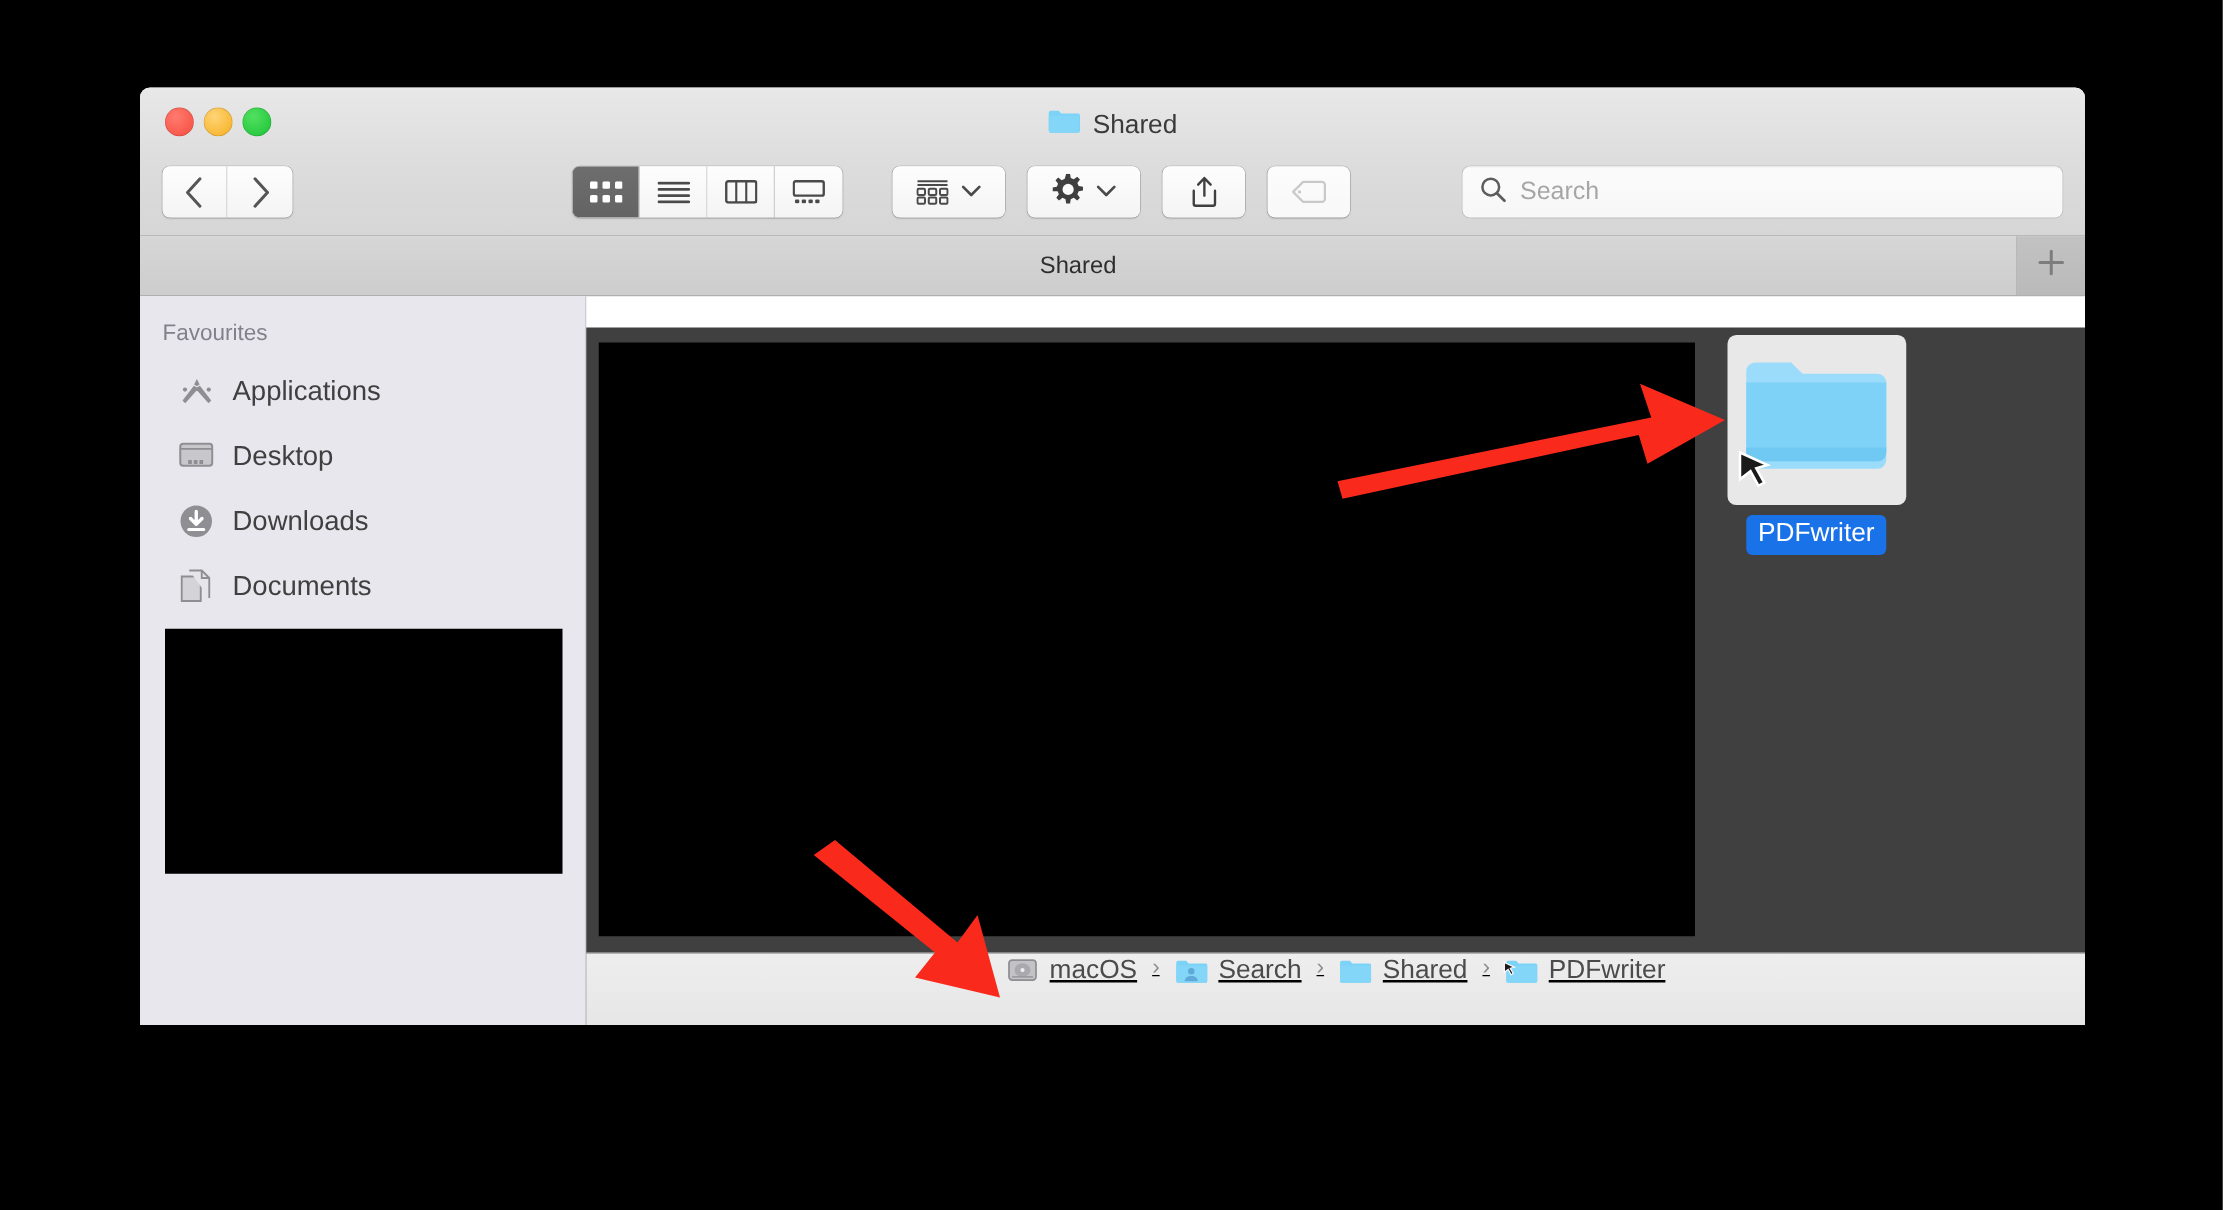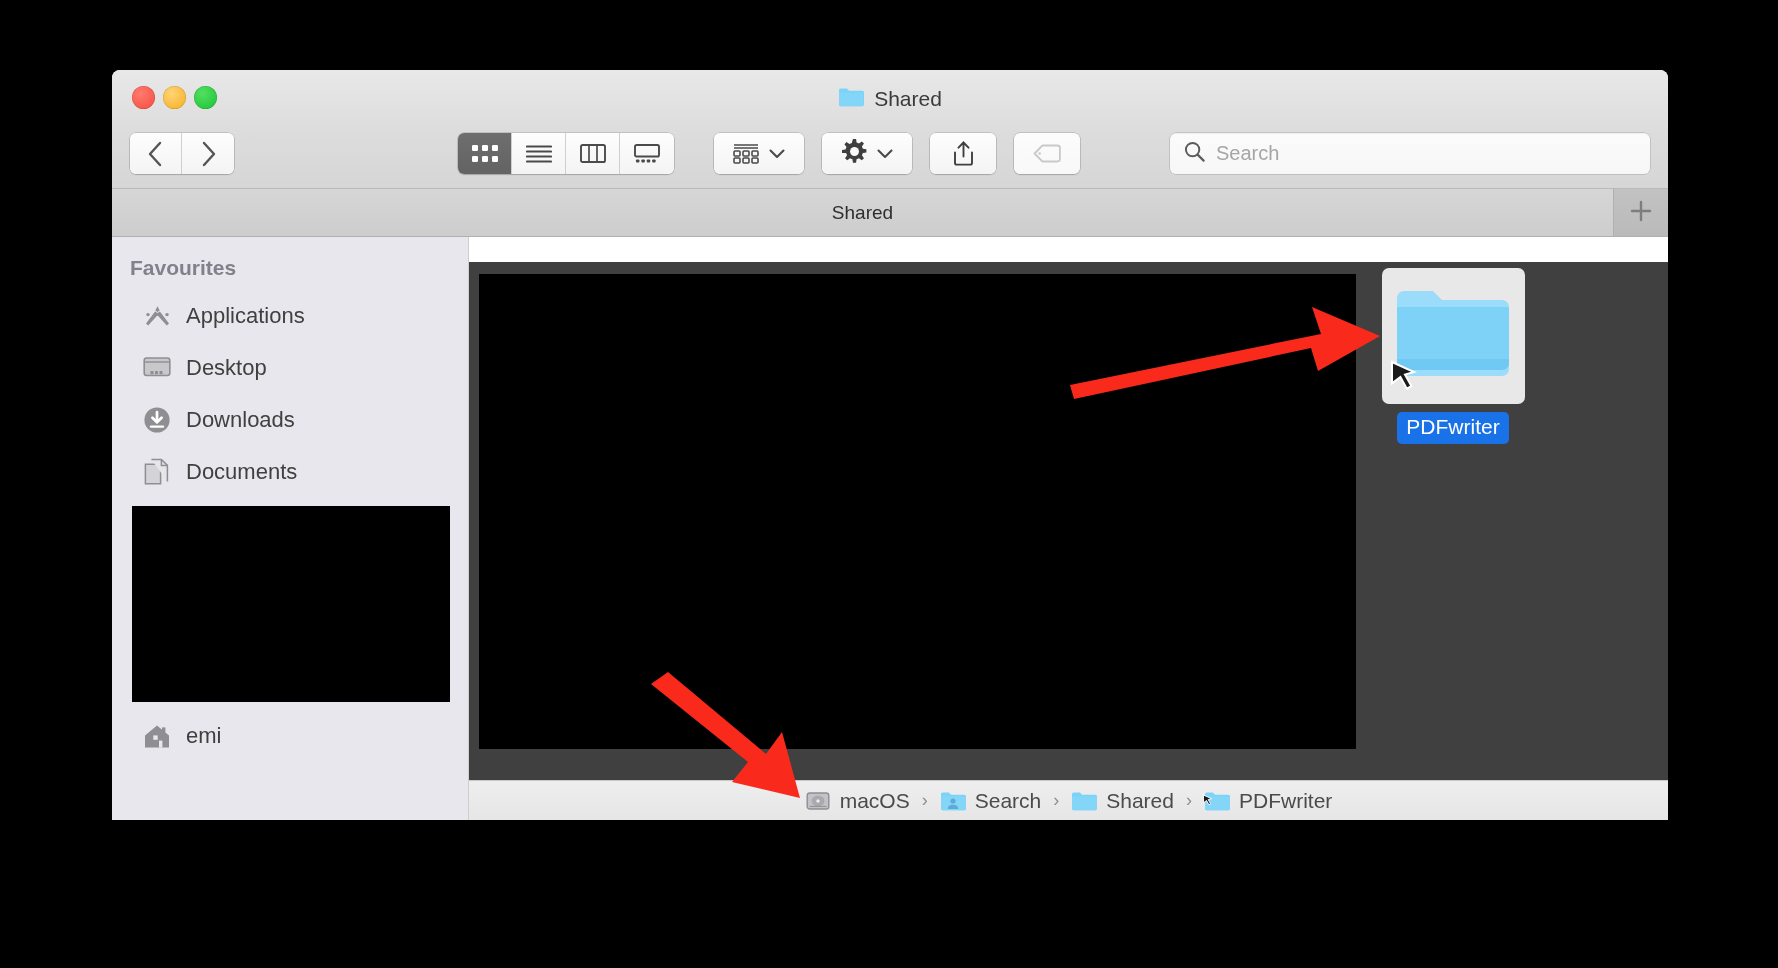--- a/index.html
+++ b/index.html
@@ -132,21 +132,21 @@
   }
 
   #sidebar {
     width: 357px;
     background: #e9e7ee;
     border-right: 1px solid #cfcdd4;
     padding-top: 14px;
     position: relative;
   }
   .sb-header {
-    font-size: 21px; color: #82818b; font-weight: 700;
+    font-size: 18px; color: #82818b; font-weight: 400;
     padding: 5px 0 10px 18px;
   }
   .sb-item {
     display: flex; align-items: center; gap: 14px;
     height: 52px; padding-left: 30px;
     font-size: 22px; color: #404040;
     cursor: default;
   }
   .sb-icon { width: 30px; height: 30px; display: flex; align-items: center; justify-content: center; flex: 0 0 30px; }
   #sb-redacted {
@@ -192,25 +192,26 @@
     white-space: nowrap;
   }
   #cursor-overlay {
     position: absolute; left: 6px; bottom: 10px;
     width: 30px; height: 34px;
   }
 
   
   #pathbar {
     position: absolute; left: 0; right: 0; bottom: 0;
-    height: 40px;
+    height: 58px;
     background: linear-gradient(to bottom, #eeeeee, #e6e6e6);
     border-top: 1px solid #c8c8c8;
-    display: flex; align-items: center; justify-content: center;
+    display: flex; align-items: flex-start; justify-content: center;
     gap: 0;
+    text-decoration: underline;
   }
   .crumb {
     display: flex; align-items: center; gap: 9px;
     font-size: 21px; color: #4b4b4b;
     cursor: default;
   }
   .crumb-sep {
     font-size: 18px; color: #8d8d8d;
     padding: 0 12px;
   }
@@ -444,31 +445,20 @@
             <path d="M7.4 1.4h10l6 6v16" fill="#e6e6ea" stroke="#8e8e93" stroke-width="1.5"></path>
             <path d="M17.4 1.4v6h6" fill="none" stroke="#8e8e93" stroke-width="1.5"></path>
           </svg>
         </span>
         <span>Documents</span>
       </div>
 
       <div id="sb-redacted"></div>
 
 
-      <div class="sb-item">
-        <span class="sb-icon">
-          <svg width="28" height="26" viewBox="0 0 28 26">
-            <path d="M2 12.4L14 2.4l12 10v12.2H2z" fill="#8e8e93"></path>
-            <rect x="19" y="4.4" width="3.4" height="5" fill="#8e8e93"></rect>
-            <rect x="10.3" y="12.4" width="4.4" height="4.4" fill="#e9e7ee"></rect>
-            <rect x="16" y="17.6" width="3.4" height="7" fill="#e9e7ee"></rect>
-          </svg>
-        </span>
-        <span>emi</span>
-      </div>
     </div>
 
     <div id="content-pane">
 
       <div id="content-redacted"></div>
 
       <div id="file-item">
         <div id="file-icon-box">
           <span>
             <svg width="118" height="95" viewBox="0 0 118 95">

